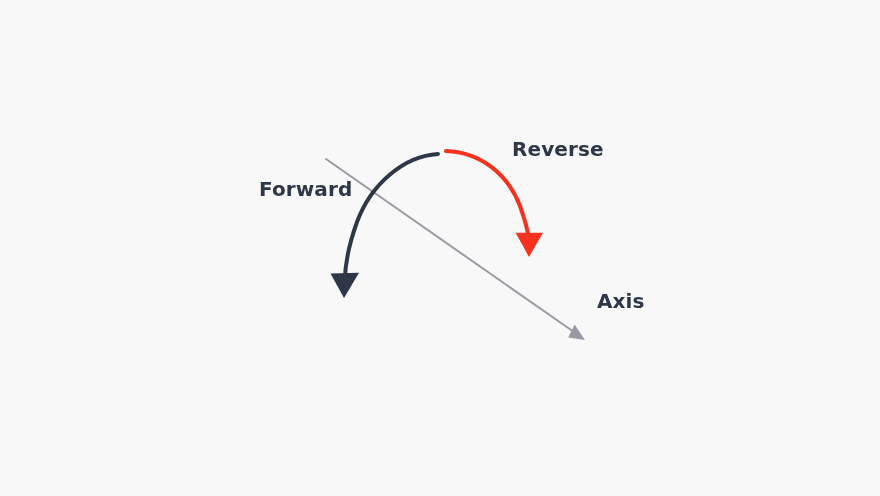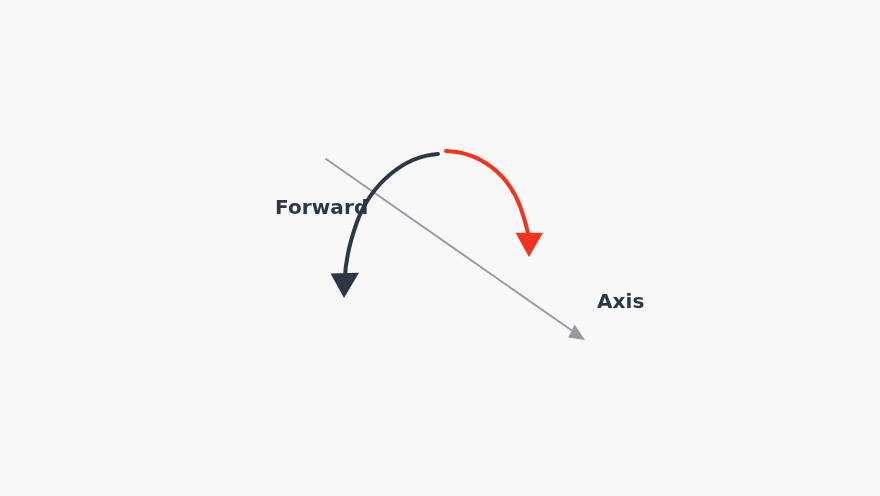--- a/index.html
+++ b/index.html
@@ -34,22 +34,21 @@
     font-weight: bold;
     font-size: 20px;
     line-height: 1;
     letter-spacing: 0.1px;
     white-space: nowrap;
     color: #2e3748;
     user-select: none;
   }
   #label-forward {
     left: 259px;
-    top: 197px;
-    margin-left: 16px;
+    top: 179px;
   }
   #label-reverse {
     left: 512px;
     top: 139px;
   }
   #label-axis {
     left: 577px;
     top: 291px;
     margin-left: 20px;
   }
@@ -75,16 +74,17 @@
 
     <g>
       <path d="M 446 151 C 480 152 508 174 520 206 C 526 223 528.5 233 529 241" fill="none" stroke="#f4321e" stroke-width="4" stroke-linecap="round"></path>
       <polygon points="529 257 515.6 232.8 543.0 232.8" fill="#f4321e"></polygon>
     </g>
 
   </svg>
 
   <div class="diagram-label" id="label-forward">Forward</div>
 
+  <div class="diagram-label" id="label-reverse">Reverse</div>
 
   <div class="diagram-label" id="label-axis">Axis</div>
 
 </div>
 
 </body></html>

